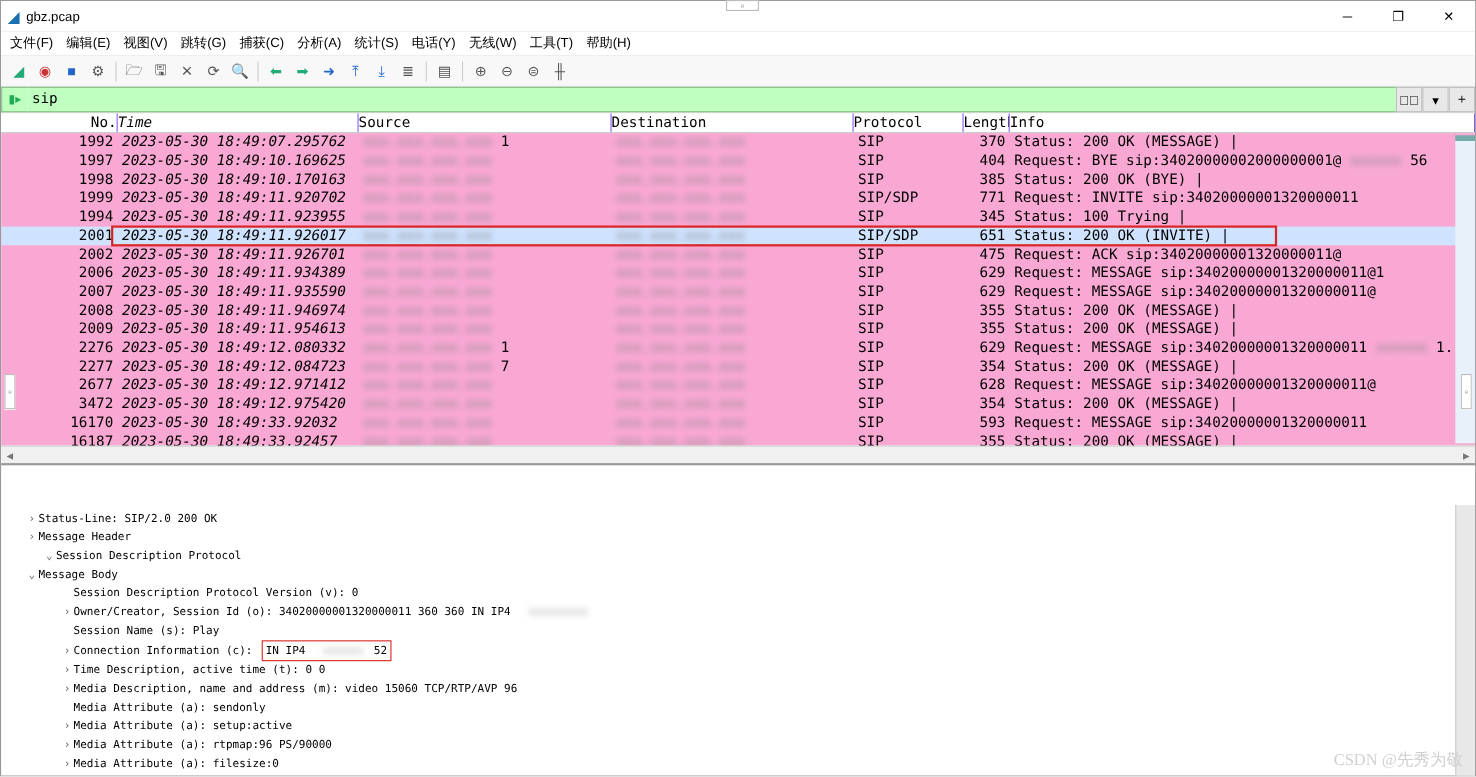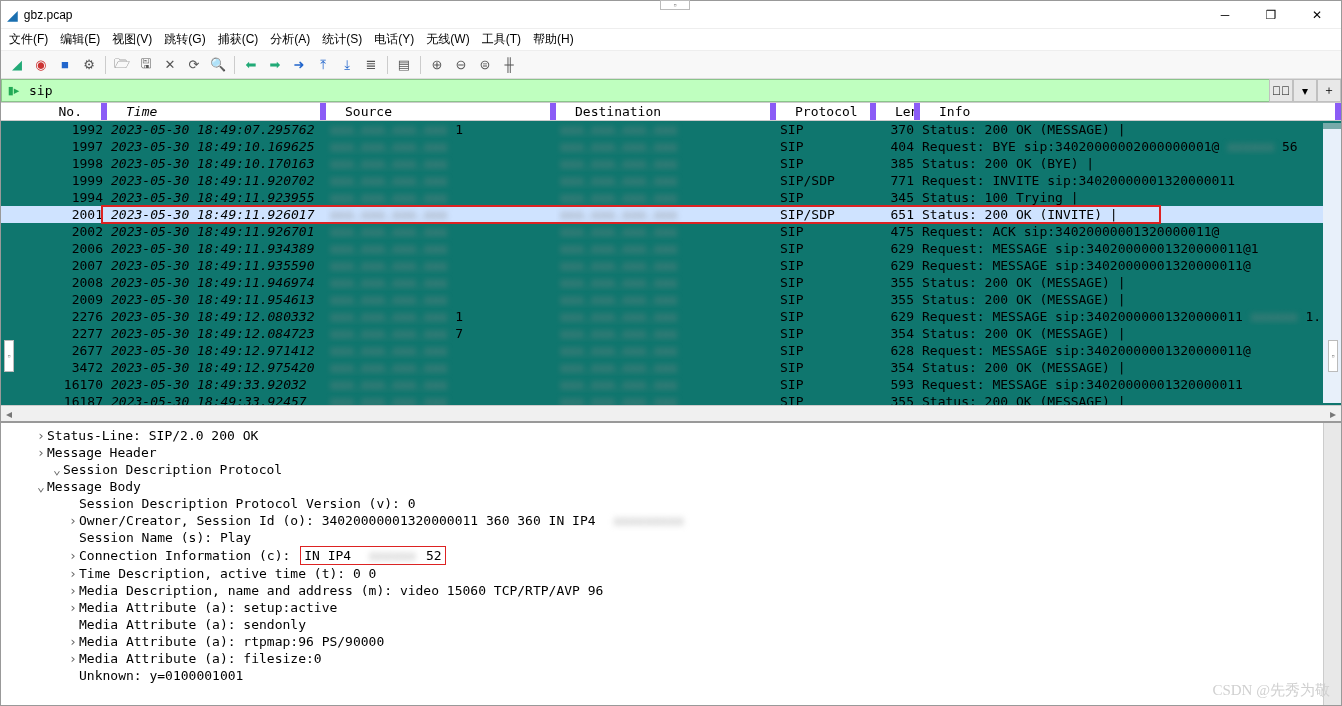--- a/index.html
+++ b/index.html
@@ -21,40 +21,40 @@
   .toolbar .btn{ width:20px; height:20px; display:flex; align-items:center; justify-content:center; font-size:13px; }
 
   .filterbar { height:24px; display:flex; align-items:stretch; border-bottom:1px solid #ccc; }
   .filterbar .icon{ width:24px; display:flex; align-items:center; justify-content:center; background:#bfffbf; border:1px solid #8ac48a; border-right:none; font-size:11px; color:#2a5;}
   .filterbar input{ flex:1; background:#bfffbf; border:1px solid #8ac48a; border-left:none; border-right:none; outline:none; font-family:Consolas,monospace; font-size:13px; padding:0 4px;}
   .filterbar .tools{ display:flex;}
   .filterbar .tools div{ width:24px; display:flex; align-items:center; justify-content:center; background:#e8e8e8; border:1px solid #c0c0c0; }
 
   .packetpane { position:relative; flex:0 0 320px; display:flex; flex-direction:column; border-bottom:2px solid #999; overflow:hidden;}
   .pk-header { display:flex; font-family:Consolas,monospace; font-size:13px; background:#fff; border-bottom:1px solid #ccc; }
-  .pk-header >div { padding:1px 19px; border-right:6px solid #8b5cf6; overflow:hidden; white-space:nowrap;}
-  .pk-scroll { flex:1; overflow:hidden; background:#0f766e;}
+  .pk-header >div { padding:1px 0; border-right:1px solid #8b5cf6; overflow:hidden; white-space:nowrap;}
+  .pk-scroll { flex:1; overflow:hidden; background:#f9a8d4;}
   .row { display:flex; font-family:Consolas,monospace; font-size:13px; height:17px; line-height:17px; white-space:nowrap; position:relative;}
   .row.sel { background:#cfe3ff; }
   .row .c  { padding:0 4px; overflow:hidden; }
   .row .blur { filter:blur(3px); color:#888;}
   .redbox { position:absolute; border:2px solid #d22; pointer-events:none;}
   .c-no   { width:106px; text-align:right;}
   .c-time { width:219px;font-style:italic;}
   .c-src  { width:230px;}
   .c-dst  { width:220px;}
   .c-prot { width:100px;}
   .c-len  { width:42px; text-align:right;}
   .c-info { flex:1;}
   .minimap{ position:absolute; right:0; top:20px; bottom:18px; width:18px; background:linear-gradient(#7aa 0%, #7aa 2%, #e8f0fa 2%, #e8f0fa 100%);}
 
   .hscroll{ height:16px; background:#f0f0f0; border-top:1px solid #ccc; display:flex; align-items:center; justify-content:space-between;}
   .hscroll .arr{ width:16px; text-align:center; color:#777;}
 
-  .detailpane { flex:1; overflow:auto; font-family:Consolas,monospace; font-size:13px; line-height:17px; padding:4px 6px 10px 18px; position:relative;}
+  .detailpane { flex:1; overflow:auto; font-family:Consolas,monospace; font-size:10px; line-height:17px; padding:4px 6px 10px 6px; position:relative;margin-top:36px;}
   .detailpane .vscroll2{ position:absolute; right:0; top:0; width:18px; height:100%; background:#e8e8e8; border-left:1px solid #ccc;}
   .tree-item{ white-space:nowrap;}
   .chev{ display:inline-block; width:12px; text-align:center; color:#666;}
   .indent1{ padding-left:16px;}
   .indent2{ padding-left:32px;}
   .indent3{ padding-left:48px;}
   .redbox2{ border:1.5px solid #d22; display:inline-block; padding:0 3px; margin-left:2px;}
   .redblur{ display:inline-block; filter:blur(3px); color:#999; padding:0 10px;}
 
   .watermark{ position:fixed; right:12px; bottom:6px; color:#d0d0d0; font-size:15px; font-family:"Microsoft YaHei"; pointer-events:none;}
@@ -307,22 +307,22 @@
     <div class="tree-item indent1"><span class="chev">›</span><span>Message Header</span></div>
     <div class="tree-item indent2"><span class="chev">⌄</span><span>Session Description Protocol</span></div>
     <div class="tree-item indent1"><span class="chev">⌄</span><span>Message Body</span></div>
     <div class="tree-item indent3"><span class="chev"> </span><span>Session Description Protocol Version (v): 0</span></div>
     <div class="tree-item indent3"><span class="chev">›</span><span>Owner/Creator, Session Id (o): 34020000001320000011 360 360 IN IP4 </span><span class="redblur">xxxxxxxxx</span></div>
     <div class="tree-item indent3"><span class="chev"> </span><span>Session Name (s): Play</span></div>
     <div class="tree-item indent3"><span class="chev">›</span><span>Connection Information (c):</span>
        <span class="redbox2"><span>IN IP4 </span><span class="redblur">xxxxxx</span><span>52</span></span></div>
     <div class="tree-item indent3"><span class="chev">›</span><span>Time Description, active time (t): 0 0</span></div>
     <div class="tree-item indent3"><span class="chev">›</span><span>Media Description, name and address (m): video 15060 TCP/RTP/AVP 96</span></div>
+    <div class="tree-item indent3"><span class="chev"> </span><span>Media Attribute (a): sendonly</span></div>
     <div class="tree-item indent3"><span class="chev">›</span><span>Media Attribute (a): setup:active</span></div>
-    <div class="tree-item indent3"><span class="chev"> </span><span>Media Attribute (a): sendonly</span></div>
     <div class="tree-item indent3"><span class="chev">›</span><span>Media Attribute (a): rtpmap:96 PS/90000</span></div>
     <div class="tree-item indent3"><span class="chev">›</span><span>Media Attribute (a): filesize:0</span></div>
     <div class="tree-item indent3"><span class="chev"> </span><span>Unknown: y=0100001001</span></div>
     <div class="vscroll2"></div>
   </div>
 
 </div>
 
 <div class="watermark">CSDN @先秀为敬</div>
 <div class="side-handle" style="left:4px; top:340px;">▫</div>

